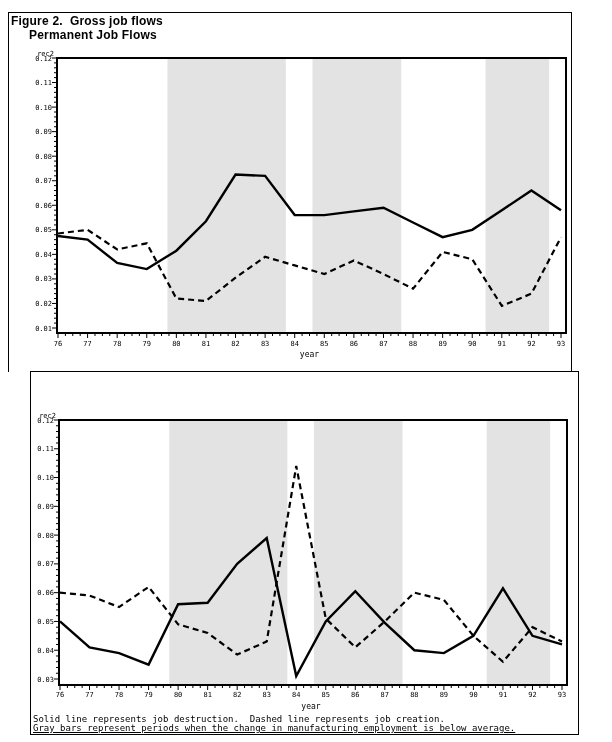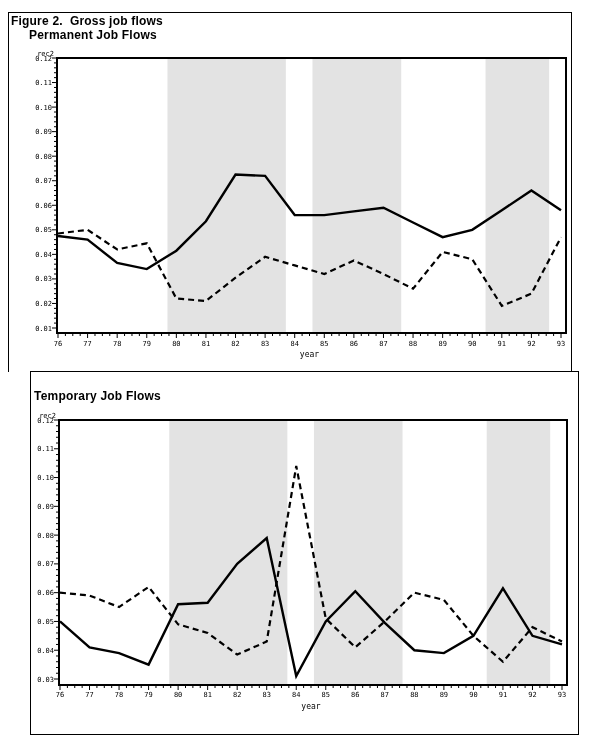--- a/index.html
+++ b/index.html
@@ -22,21 +22,20 @@
 </style>
 </head>
 <body>
 
 <div id="canvas">
   <div id="box1" class="panel-box"></div>
   <div id="box2" class="panel-box"></div>
 
   <div id="title1" class="fig-title">Figure 2.  Gross job flows</div>
   <div id="title2" class="fig-title">Permanent Job Flows</div>
-  <div id="title3" class="fig-title">Temporary Job Flows</div>
 
   <svg id="charts" viewBox="0 0 612 742">
       <g>
         <rect x="167.47647058823537" y="59" width="118.35294117647055" height="273" fill="#e3e3e3"></rect>
         <rect x="312.4588235294116" y="59" width="88.76470588235298" height="273" fill="#e3e3e3"></rect>
         <rect x="485.55000000000007" y="59" width="63.61470588235272" height="273" fill="#e3e3e3"></rect>
         <rect x="57" y="58" width="509" height="275" fill="none" stroke="#000000" stroke-width="2"></rect>
         <text x="52" y="330.5" text-anchor="end" font-family="&quot;DejaVu Sans Mono&quot;,monospace" font-size="7">0.01</text>
         <text x="52" y="305.95454545454544" text-anchor="end" font-family="&quot;DejaVu Sans Mono&quot;,monospace" font-size="7">0.02</text>
         <text x="52" y="281.40909090909093" text-anchor="end" font-family="&quot;DejaVu Sans Mono&quot;,monospace" font-size="7">0.03</text>
@@ -109,13 +108,15 @@
         <text x="562" y="697" text-anchor="middle" font-family="&quot;DejaVu Sans Mono&quot;,monospace" font-size="7">93</text>
         <path d="M54,679H59M54,650.2222222222222H59M54,621.4444444444445H59M54,592.6666666666666H59M54,563.8888888888889H59M54,535.1111111111111H59M54,506.33333333333337H59M54,477.55555555555554H59M54,448.77777777777777H59M54,420H59M60,685V690M89.52941176470588,685V690M119.05882352941177,685V690M148.58823529411765,685V690M178.11764705882354,685V690M207.64705882352942,685V690M237.1764705882353,685V690M266.7058823529412,685V690M296.2352941176471,685V690M325.7647058823529,685V690M355.29411764705884,685V690M384.8235294117647,685V690M414.3529411764706,685V690M443.88235294117646,685V690M473.4117647058824,685V690M502.94117647058823,685V690M532.4705882352941,685V690M562,685V690" stroke="#000000" stroke-width="1" fill="none"></path>
         <path d="M56,673.2444444444444H59M56,667.4888888888888H59M56,661.7333333333333H59M56,655.9777777777778H59M56,644.4666666666667H59M56,638.7111111111111H59M56,632.9555555555555H59M56,627.2H59M56,615.6888888888889H59M56,609.9333333333333H59M56,604.1777777777778H59M56,598.4222222222222H59M56,586.9111111111112H59M56,581.1555555555556H59M56,575.4H59M56,569.6444444444444H59M56,558.1333333333333H59M56,552.3777777777777H59M56,546.6222222222223H59M56,540.8666666666667H59M56,529.3555555555555H59M56,523.5999999999999H59M56,517.8444444444444H59M56,512.088888888889H59M56,500.5777777777778H59M56,494.8222222222222H59M56,489.0666666666666H59M56,483.3111111111111H59M56,471.79999999999995H59M56,466.0444444444444H59M56,460.2888888888889H59M56,454.5333333333333H59M56,443.02222222222224H59M56,437.26666666666665H59M56,431.51111111111106H59M56,425.7555555555556H59M67.38235294117646,685V688M74.76470588235294,685V688M82.14705882352942,685V688M96.91176470588235,685V688M104.29411764705883,685V688M111.6764705882353,685V688M126.44117647058823,685V688M133.8235294117647,685V688M141.20588235294116,685V688M155.97058823529412,685V688M163.3529411764706,685V688M170.73529411764707,685V688M185.5,685V688M192.88235294117646,685V688M200.26470588235293,685V688M215.02941176470588,685V688M222.41176470588235,685V688M229.7941176470588,685V688M244.55882352941177,685V688M251.94117647058823,685V688M259.3235294117647,685V688M274.0882352941177,685V688M281.47058823529414,685V688M288.8529411764706,685V688M303.61764705882354,685V688M311,685V688M318.38235294117646,685V688M333.1470588235294,685V688M340.52941176470586,685V688M347.9117647058824,685V688M362.6764705882353,685V688M370.05882352941177,685V688M377.44117647058823,685V688M392.20588235294116,685V688M399.5882352941176,685V688M406.97058823529414,685V688M421.7352941176471,685V688M429.11764705882354,685V688M436.5,685V688M451.2647058823529,685V688M458.6470588235294,685V688M466.02941176470586,685V688M480.79411764705884,685V688M488.1764705882353,685V688M495.55882352941177,685V688M510.3235294117647,685V688M517.7058823529412,685V688M525.0882352941176,685V688M539.8529411764706,685V688M547.2352941176471,685V688M554.6176470588235,685V688" stroke="#000000" stroke-width="1" fill="none"></path>
         <text x="56" y="418" text-anchor="end" font-family="&quot;DejaVu Sans Mono&quot;,monospace" font-size="7">rec2</text>
         <text x="311" y="709" text-anchor="middle" font-family="&quot;DejaVu Sans Mono&quot;,monospace" font-size="8">year</text>
         <polyline points="60,621.4444444444445 89.52941176470588,647.3444444444444 119.05882352941177,653.1 148.58823529411765,664.6111111111111 178.11764705882354,604.1777777777778 207.64705882352942,602.7388888888888 237.1764705882353,563.8888888888889 266.7058823529412,537.9888888888888 296.2352941176471,676.1222222222223 325.7647058823529,621.4444444444445 355.29411764705884,591.2277777777778 384.8235294117647,622.8833333333333 414.3529411764706,650.2222222222222 443.88235294117646,653.1 473.4117647058824,635.8333333333334 502.94117647058823,588.35 532.4705882352941,635.8333333333334 562,644.4666666666667" fill="none" stroke="#000000" stroke-width="2.4" stroke-linejoin="miter"></polyline>
         <polyline points="60,592.6666666666666 89.52941176470588,595.5444444444445 119.05882352941177,607.0555555555555 148.58823529411765,586.9111111111112 178.11764705882354,624.3222222222222 207.64705882352942,632.9555555555555 237.1764705882353,654.5388888888889 266.7058823529412,641.5888888888888 296.2352941176471,466.0444444444444 325.7647058823529,618.5666666666667 355.29411764705884,647.3444444444444 384.8235294117647,621.4444444444445 414.3529411764706,592.6666666666666 443.88235294117646,599.8611111111111 473.4117647058824,635.8333333333334 502.94117647058823,661.7333333333333 532.4705882352941,627.2 562,641.5888888888888" fill="none" stroke="#000000" stroke-width="2.2" stroke-linejoin="miter" stroke-dasharray="6 4"></polyline>
       </g>
     </svg>
 
+  <div id="fn1" class="footnote">Solid line represents job destruction.  Dashed line represents job creation.</div>
+  <div id="fn2" class="footnote">Gray bars represent periods when the change in manufacturing employment is below average.</div>
 </div>
 
 </body></html>

